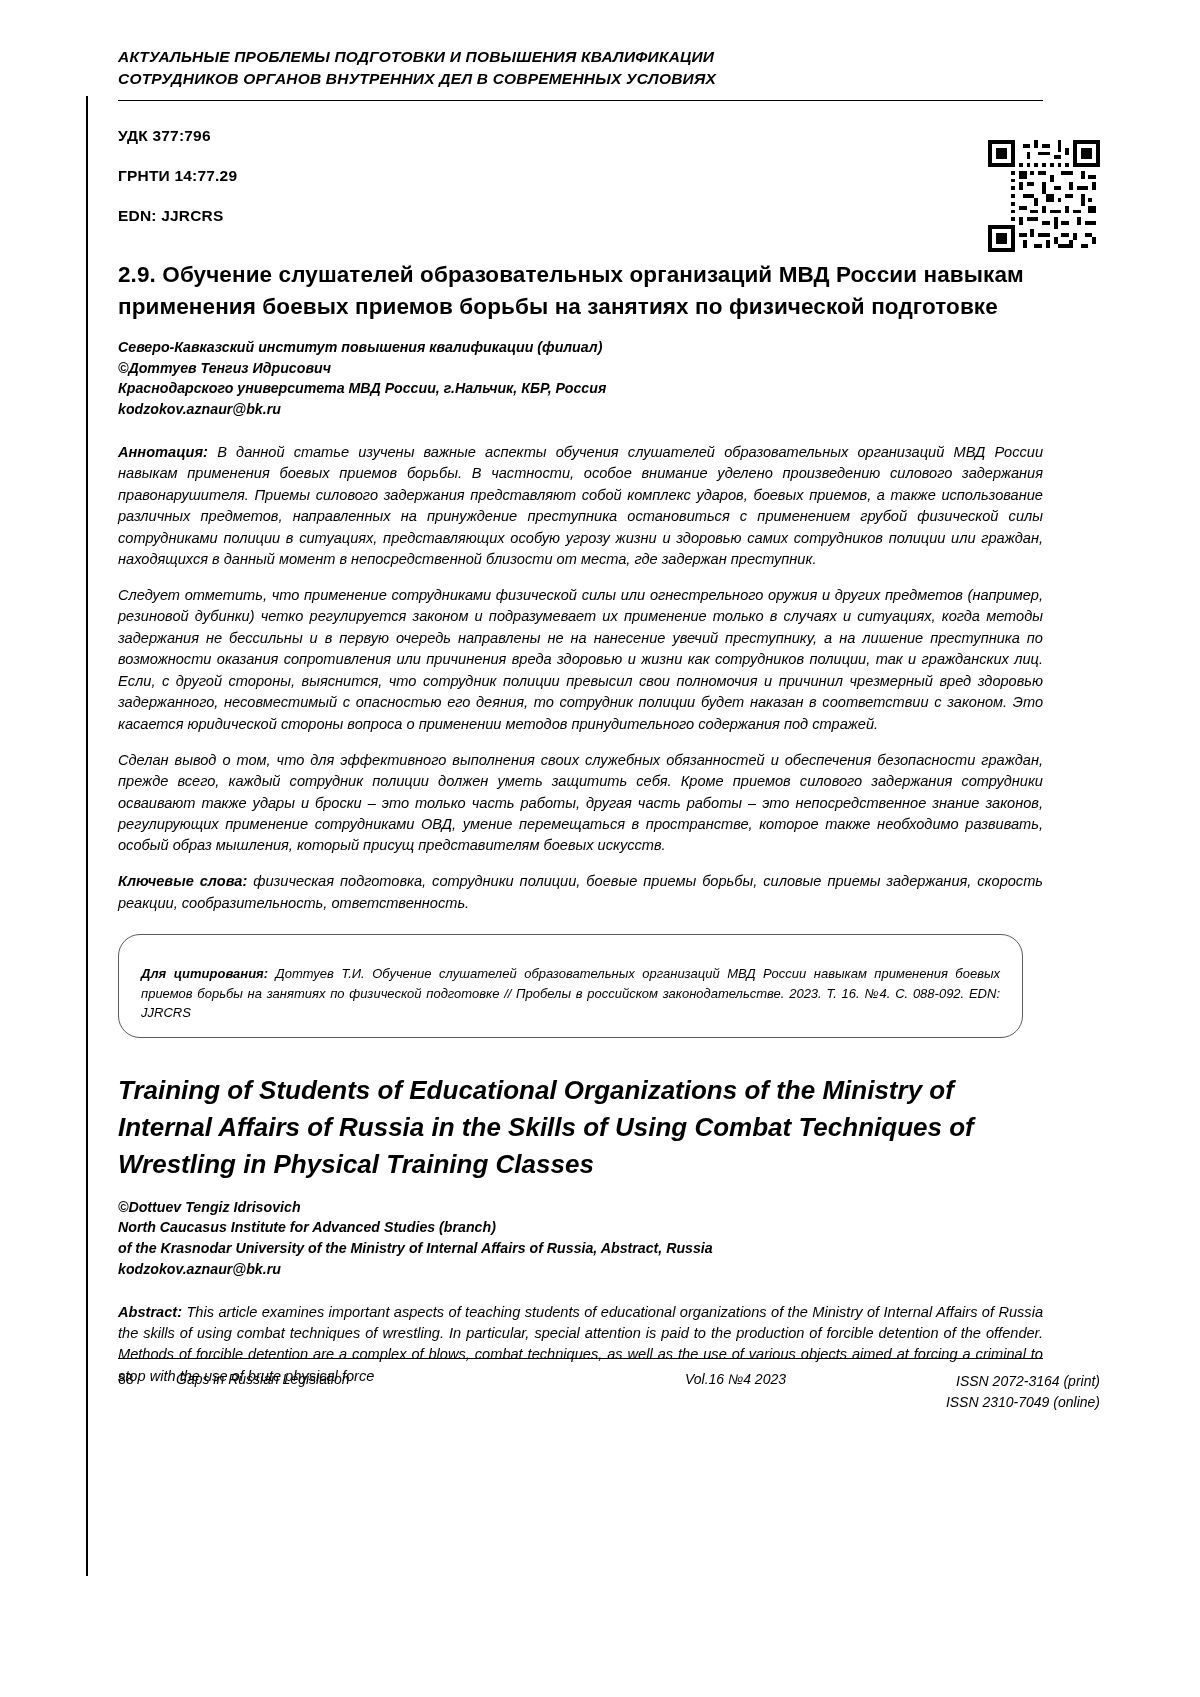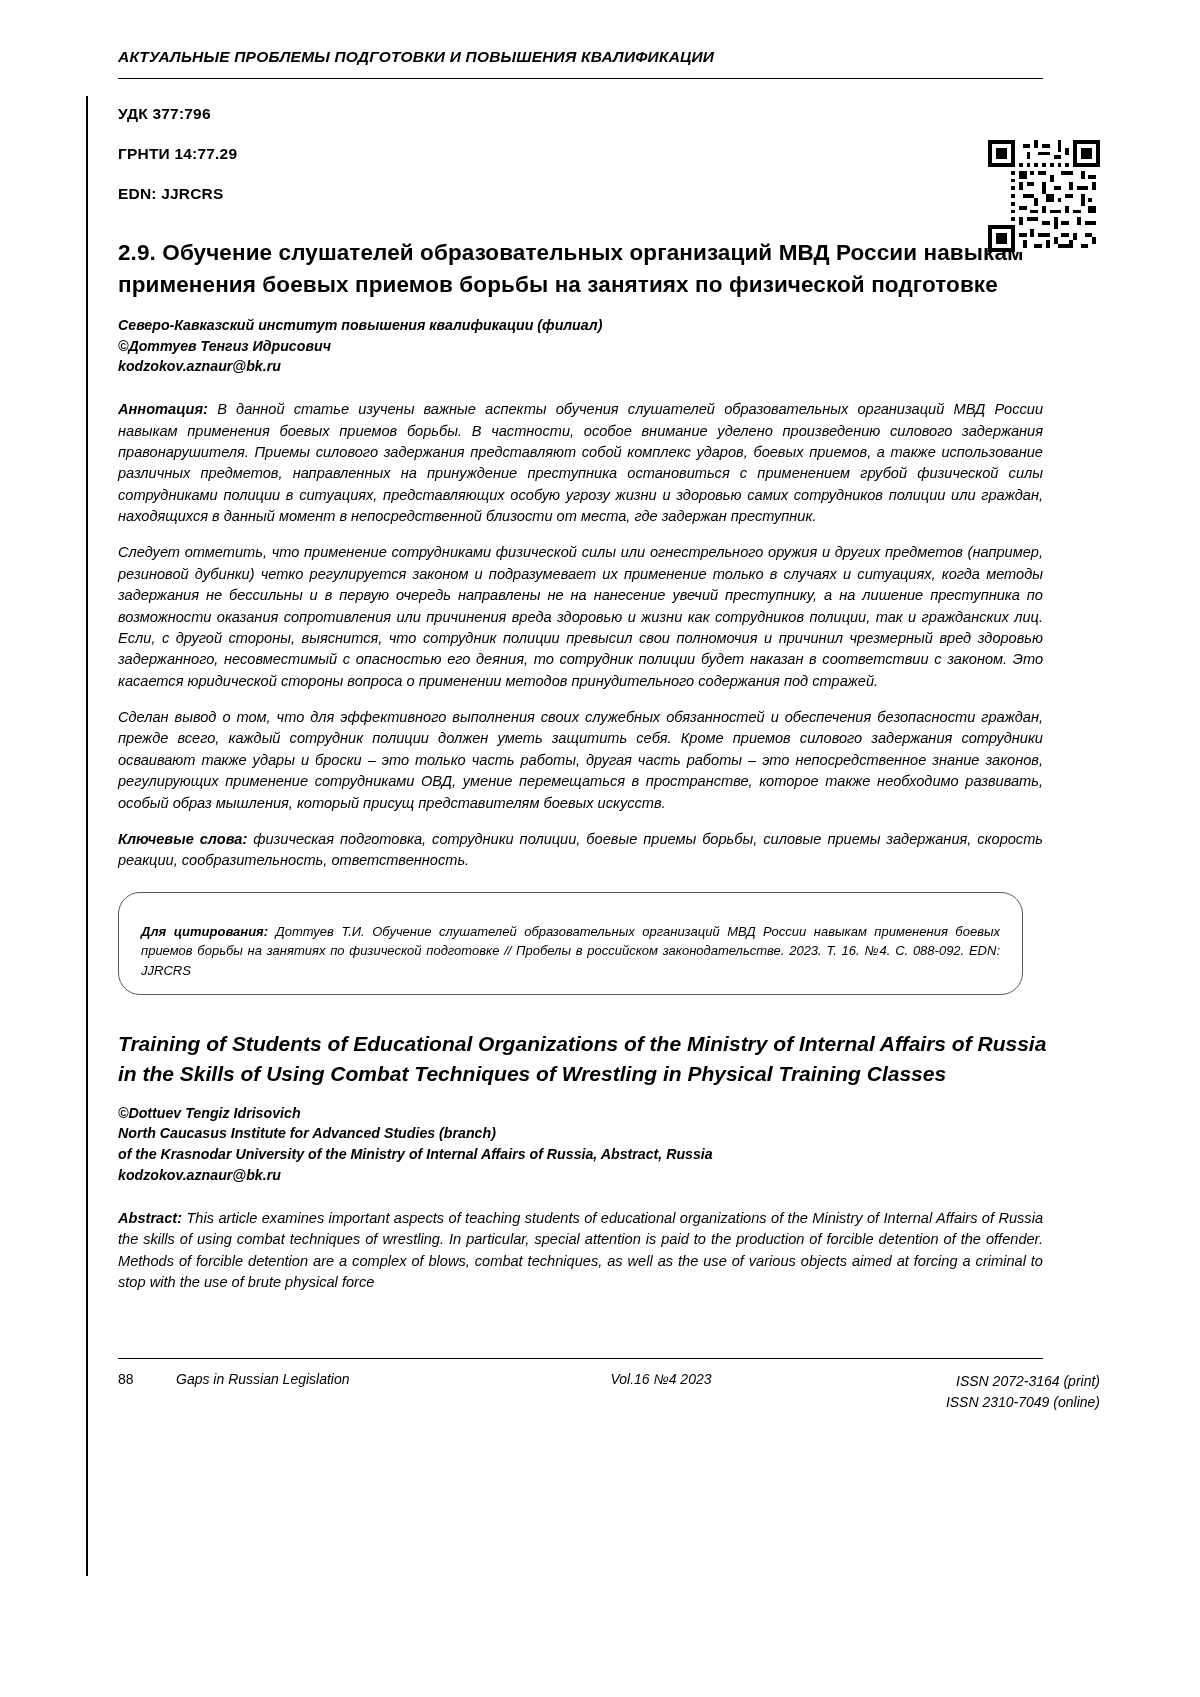--- a/index.html
+++ b/index.html
@@ -101,21 +101,21 @@
     box-sizing: border-box;
   }
   .citation-box .para {
     margin-bottom: 0;
     font-size: 13px;
     line-height: 1.5;
   }
   .title-en {
     padding-left: 18px;
     margin-top: 34px;
-    font-size: 21px;
+    font-size: 26px;
     font-weight: bold;
     font-style: italic;
     line-height: 1.42;
     width: 930px;
   }
   .authors-en {
     padding-left: 18px;
     margin-top: 14px;
     font-size: 14.2px;
     font-weight: bold;
@@ -143,37 +143,38 @@
   }
   .footer-page {
     width: 58px;
     font-style: normal;
   }
   .footer-journal {
     flex: 0 0 360px;
   }
   .footer-vol {
     flex: 0 0 250px;
-    text-align: center;
+    text-align: right;
   }
   .footer-issn {
     flex: 1;
     text-align: right;
     line-height: 1.45;
   }
 </style>
 </head>
 <body>
 
 <div class="page">
 
   <div class="left-rule"></div>
 
   <div class="running-head">
     <div>АКТУАЛЬНЫЕ ПРОБЛЕМЫ ПОДГОТОВКИ И ПОВЫШЕНИЯ КВАЛИФИКАЦИИ</div>
+    <div>СОТРУДНИКОВ ОРГАНОВ ВНУТРЕННИХ ДЕЛ В СОВРЕМЕННЫХ УСЛОВИЯХ</div>
   </div>
   <div class="rule-top"></div>
 
   <div class="meta-block">
     <div class="meta-line">УДК 377:796</div>
     <div class="meta-line">ГРНТИ 14:77.29</div>
     <div class="meta-line">EDN: JJRCRS</div>
   </div>
 
   <svg class="qr" viewBox="0 0 29 29" shape-rendering="crispEdges">
@@ -271,20 +272,21 @@
       <rect x="21" y="26" width="1" height="2"></rect>
         <rect x="24" y="27" width="2" height="1"></rect>
     </g>
   </svg>
 
   <div class="title-ru">2.9. Обучение слушателей образовательных организаций МВД России навыкам применения боевых приемов борьбы на занятиях по физической подготовке</div>
 
   <div class="authors">
     <div>Северо-Кавказский институт повышения квалификации (филиал)</div>
     <div>©Доттуев Тенгиз Идрисович</div>
+    <div>Краснодарского университета МВД России, г.Нальчик, КБР, Россия</div>
     <div>kodzokov.aznaur@bk.ru</div>
   </div>
 
   <div class="abstract-block">
     <p class="para"><span class="lbl">Аннотация:</span><span> В данной статье изучены важные аспекты обучения слушателей образовательных организаций МВД России навыкам применения боевых приемов борьбы. В частности, особое внимание уделено произведению силового задержания правонарушителя. Приемы силового задержания представляют собой комплекс ударов, боевых приемов, а также использование различных предметов, направленных на принуждение преступника остановиться с применением грубой физической силы сотрудниками полиции в ситуациях, представляющих особую угрозу жизни и здоровью самих сотрудников полиции или граждан, находящихся в данный момент в непосредственной близости от места, где задержан преступник.</span></p>
     <p class="para">Следует отметить, что применение сотрудниками физической силы или огнестрельного оружия и других предметов (например, резиновой дубинки) четко регулируется законом и подразумевает их применение только в случаях и ситуациях, когда методы задержания не бессильны и в первую очередь направлены не на нанесение увечий преступнику, а на лишение преступника по возможности оказания сопротивления или причинения вреда здоровью и жизни как сотрудников полиции, так и гражданских лиц. Если, с другой стороны, выяснится, что сотрудник полиции превысил свои полномочия и причинил чрезмерный вред здоровью задержанного, несовместимый с опасностью его деяния, то сотрудник полиции будет наказан в соответствии с законом. Это касается юридической стороны вопроса о применении методов принудительного содержания под стражей.</p>
     <p class="para">Сделан вывод о том, что для эффективного выполнения своих служебных обязанностей и обеспечения безопасности граждан, прежде всего, каждый сотрудник полиции должен уметь защитить себя. Кроме приемов силового задержания сотрудники осваивают также удары и броски – это только часть работы, другая часть работы – это непосредственное знание законов, регулирующих применение сотрудниками ОВД, умение перемещаться в пространстве, которое также необходимо развивать, особый образ мышления, который присущ представителям боевых искусств.</p>
     <p class="para"><span class="lbl">Ключевые слова:</span><span> физическая подготовка, сотрудники полиции, боевые приемы борьбы, силовые приемы задержания, скорость реакции, сообразительность, ответственность.</span></p>
   </div>
 

